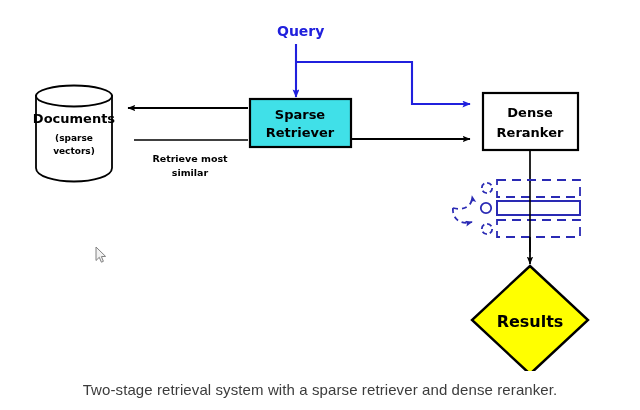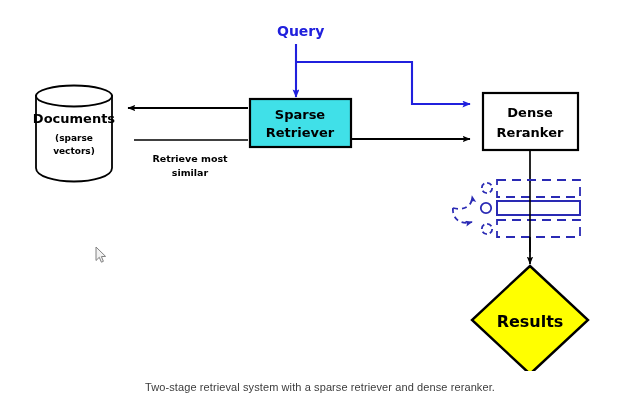--- a/index.html
+++ b/index.html
@@ -56,21 +56,21 @@
     height: 39px;
     background: #ffffff;
   }
   .caption-text {
     position: absolute;
     left: 0;
     top: 381px;
     width: 640px;
     text-align: center;
     font-family: "Liberation Sans", sans-serif;
-    font-size: 11px;
+    font-size: 15px;
     color: #3c3c3c;
     letter-spacing: .1px;
   }
   .cursor {
     position: absolute;
     left: 95px;
     top: 246px;
     width: 12px;
     height: 18px;
   }

